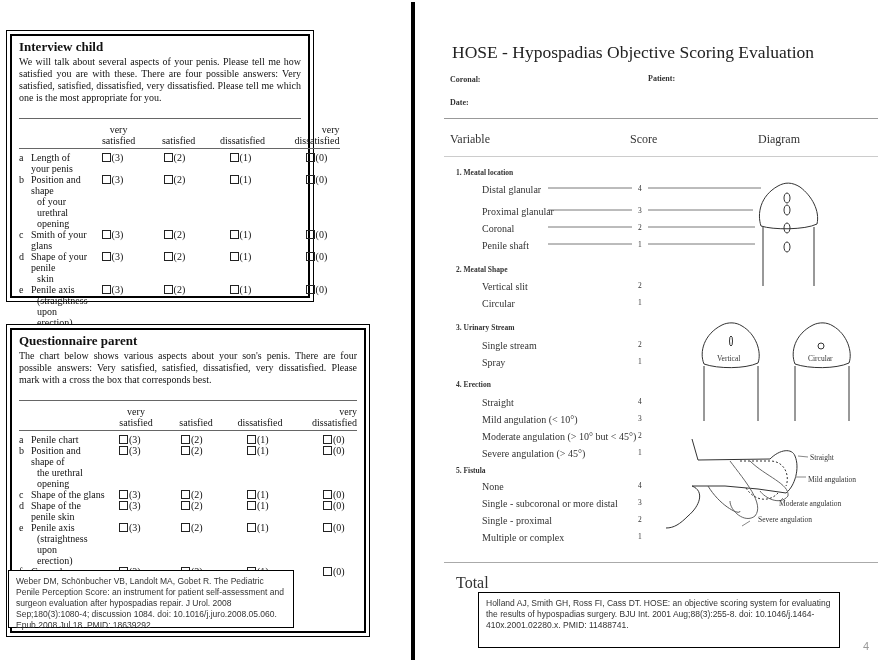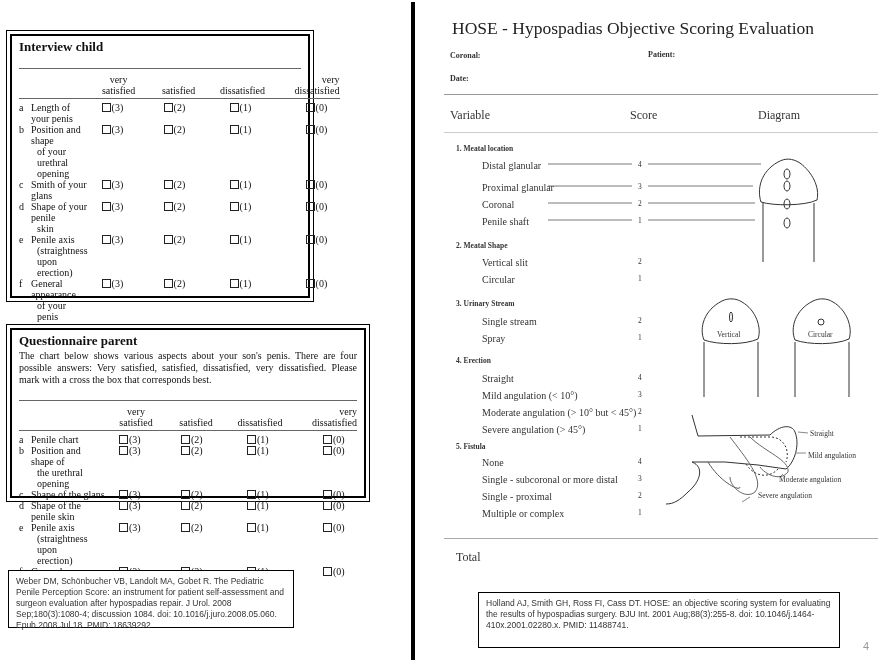--- a/index.html
+++ b/index.html
@@ -19,39 +19,40 @@
   .c-very { padding-left: 10px; }
   .c-sat { padding-left: 14px; }
   .c-dis { padding-left: 18px; }
   .c-vd { padding-left: 28px; }
   .item-text .cont { padding-left: 6px; display: block; }
 
   .ref-box { position: absolute; border: 1px solid #000; background: #fff; font-family: "Liberation Sans", sans-serif; font-size: 8.5px; line-height: 11px; color: #333; padding: 5px 7px; }
 
   .divider { position: absolute; left: 411px; top: 2px; width: 4px; height: 658px; background: #000; }
 
-  .hose { position: absolute; left: 440px; top: 12px; width: 440px; height: 560px; }
+  .hose { position: absolute; left: 440px; top: 36px; width: 440px; height: 560px; }
   .hose-title { position: absolute; left: 12px; top: 6px; font-size: 17.5px; white-space: nowrap; color: #222; }
   .hose-lbl { position: absolute; font-size: 8px; font-weight: bold; color: #333; }
   .hose-hr { position: absolute; left: 4px; width: 434px; border-top: 1px solid #999; }
   .hose-col { position: absolute; font-size: 12px; color: #333; }
   .sec-title { position: absolute; font-size: 7.5px; font-weight: bold; color: #333; white-space: nowrap; }
   .opt { position: absolute; font-size: 10px; color: #333; white-space: nowrap; }
   .score { position: absolute; font-size: 7.5px; color: #333; }
-  .total { position: absolute; left: 16px; top: 538px; font-size: 12px; color: #333; }
+  .total { position: absolute; left: 16px; top: 538px; font-size: 16px; color: #333; }
   .diag-lbl { font-family: "Liberation Serif", serif; font-size: 7.5px; fill: #333; }
 
   .page-num { position: absolute; left: 863px; top: 640px; font-family: "Liberation Sans", sans-serif; font-size: 11px; color: #999; }
 </style>
 </head>
 <body>
 
 <div class="form-box" style="left:6px; top:30px; width:308px; height:272px;text-decoration:underline;">
   <div class="form-inner">
     <div class="form-title">Interview child</div>
+    <div class="form-intro">We will talk about several aspects of your penis. Please tell me how satisfied you are with these. There are four possible answers: Very satisfied, satisfied, dissatisfied, very dissatisfied. Please tell me which one is the most appropriate for you.</div>
     <div class="rule" style="margin-top:14px;"></div>
     <div class="grid" id="grid-child" style="margin-top:5px;">
         <div class="hdr"></div>
         <div class="hdr"></div>
         <div class="hdr">very<br>satisfied</div>
         <div class="hdr">satisfied</div>
         <div class="hdr">dissatisfied</div>
         <div class="hdr last">very<br>dissatisfied</div>
         <div class="rule" style="grid-column: 1 / -1; margin: 2px 0px 3px;"></div>
         <div>a</div>
@@ -105,21 +106,21 @@
           <span class="cont">of your penis</span>
         </div>
         <div class="cell-box c-very"><span class="cb"></span><span>(3)</span></div>
         <div class="cell-box c-sat"><span class="cb"></span><span>(2)</span></div>
         <div class="cell-box c-dis"><span class="cb"></span><span>(1)</span></div>
         <div class="cell-box c-vd"><span class="cb"></span><span>(0)</span></div>
       </div>
   </div>
 </div>
 
-<div class="form-box" style="left:6px; top:324px; width:364px; height:178px;">
+<div class="form-box" style="left:6px; top:324px; width:364px; height:313px;">
   <div class="form-inner">
     <div class="form-title">Questionnaire parent</div>
     <div class="form-intro">The chart below shows various aspects about your son's penis. There are four possible answers: Very satisfied, satisfied, dissatisfied, very dissatisfied. Please mark with a cross the box that corresponds best.</div>
     <div class="rule" style="margin-top:14px;"></div>
     <div class="grid" id="grid-parent" style="margin-top:5px;">
         <div class="hdr"></div>
         <div class="hdr"></div>
         <div class="hdr">very<br>satisfied</div>
         <div class="hdr">satisfied</div>
         <div class="hdr">dissatisfied</div>

